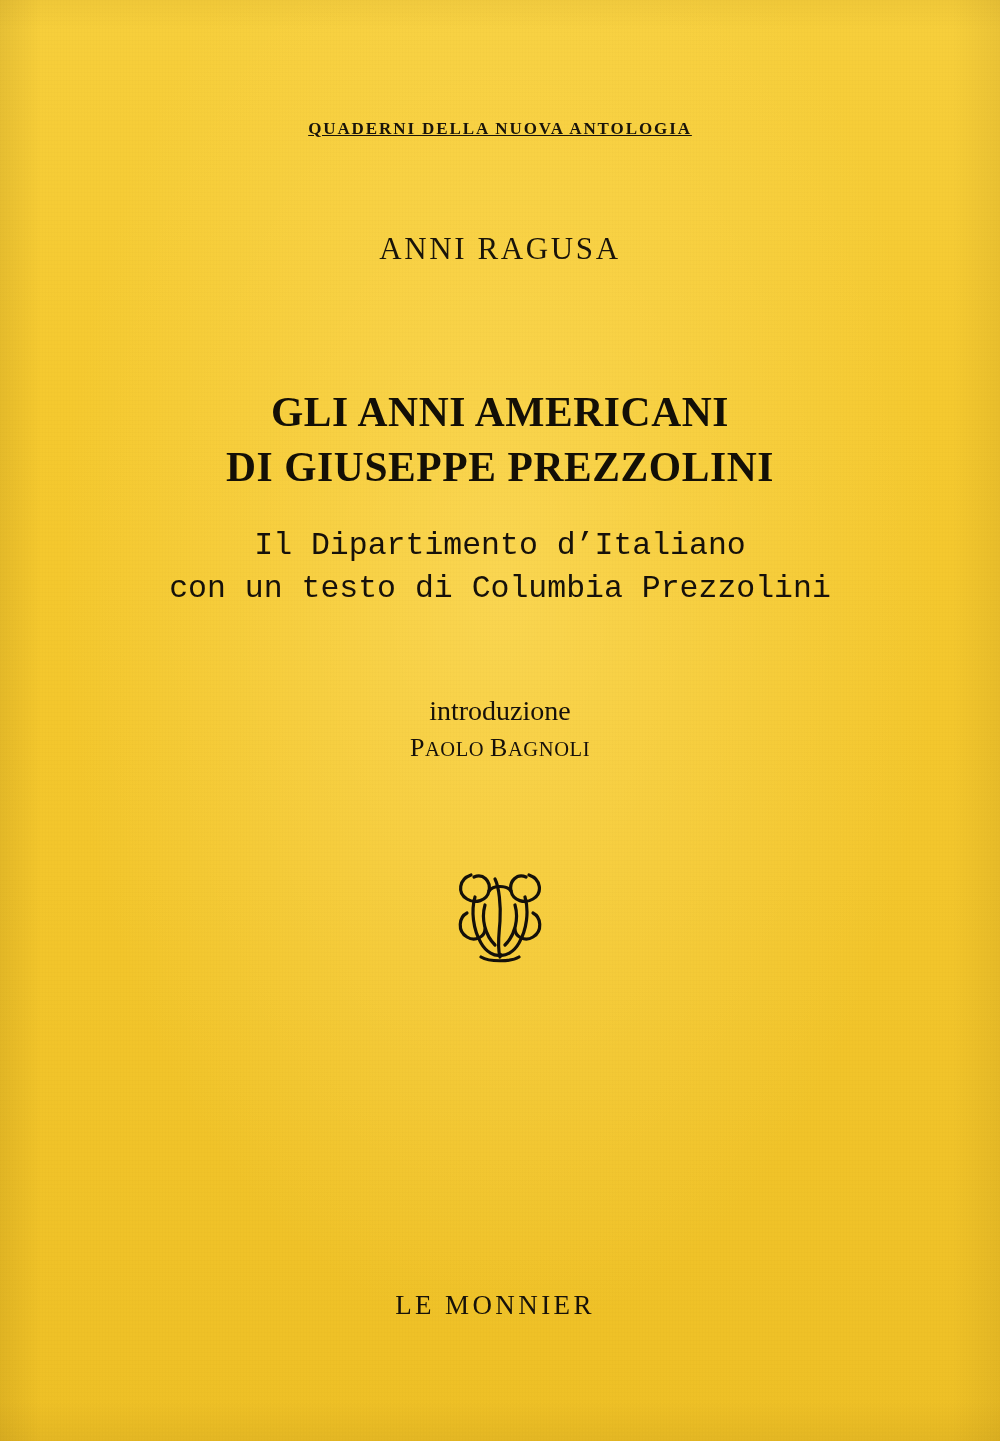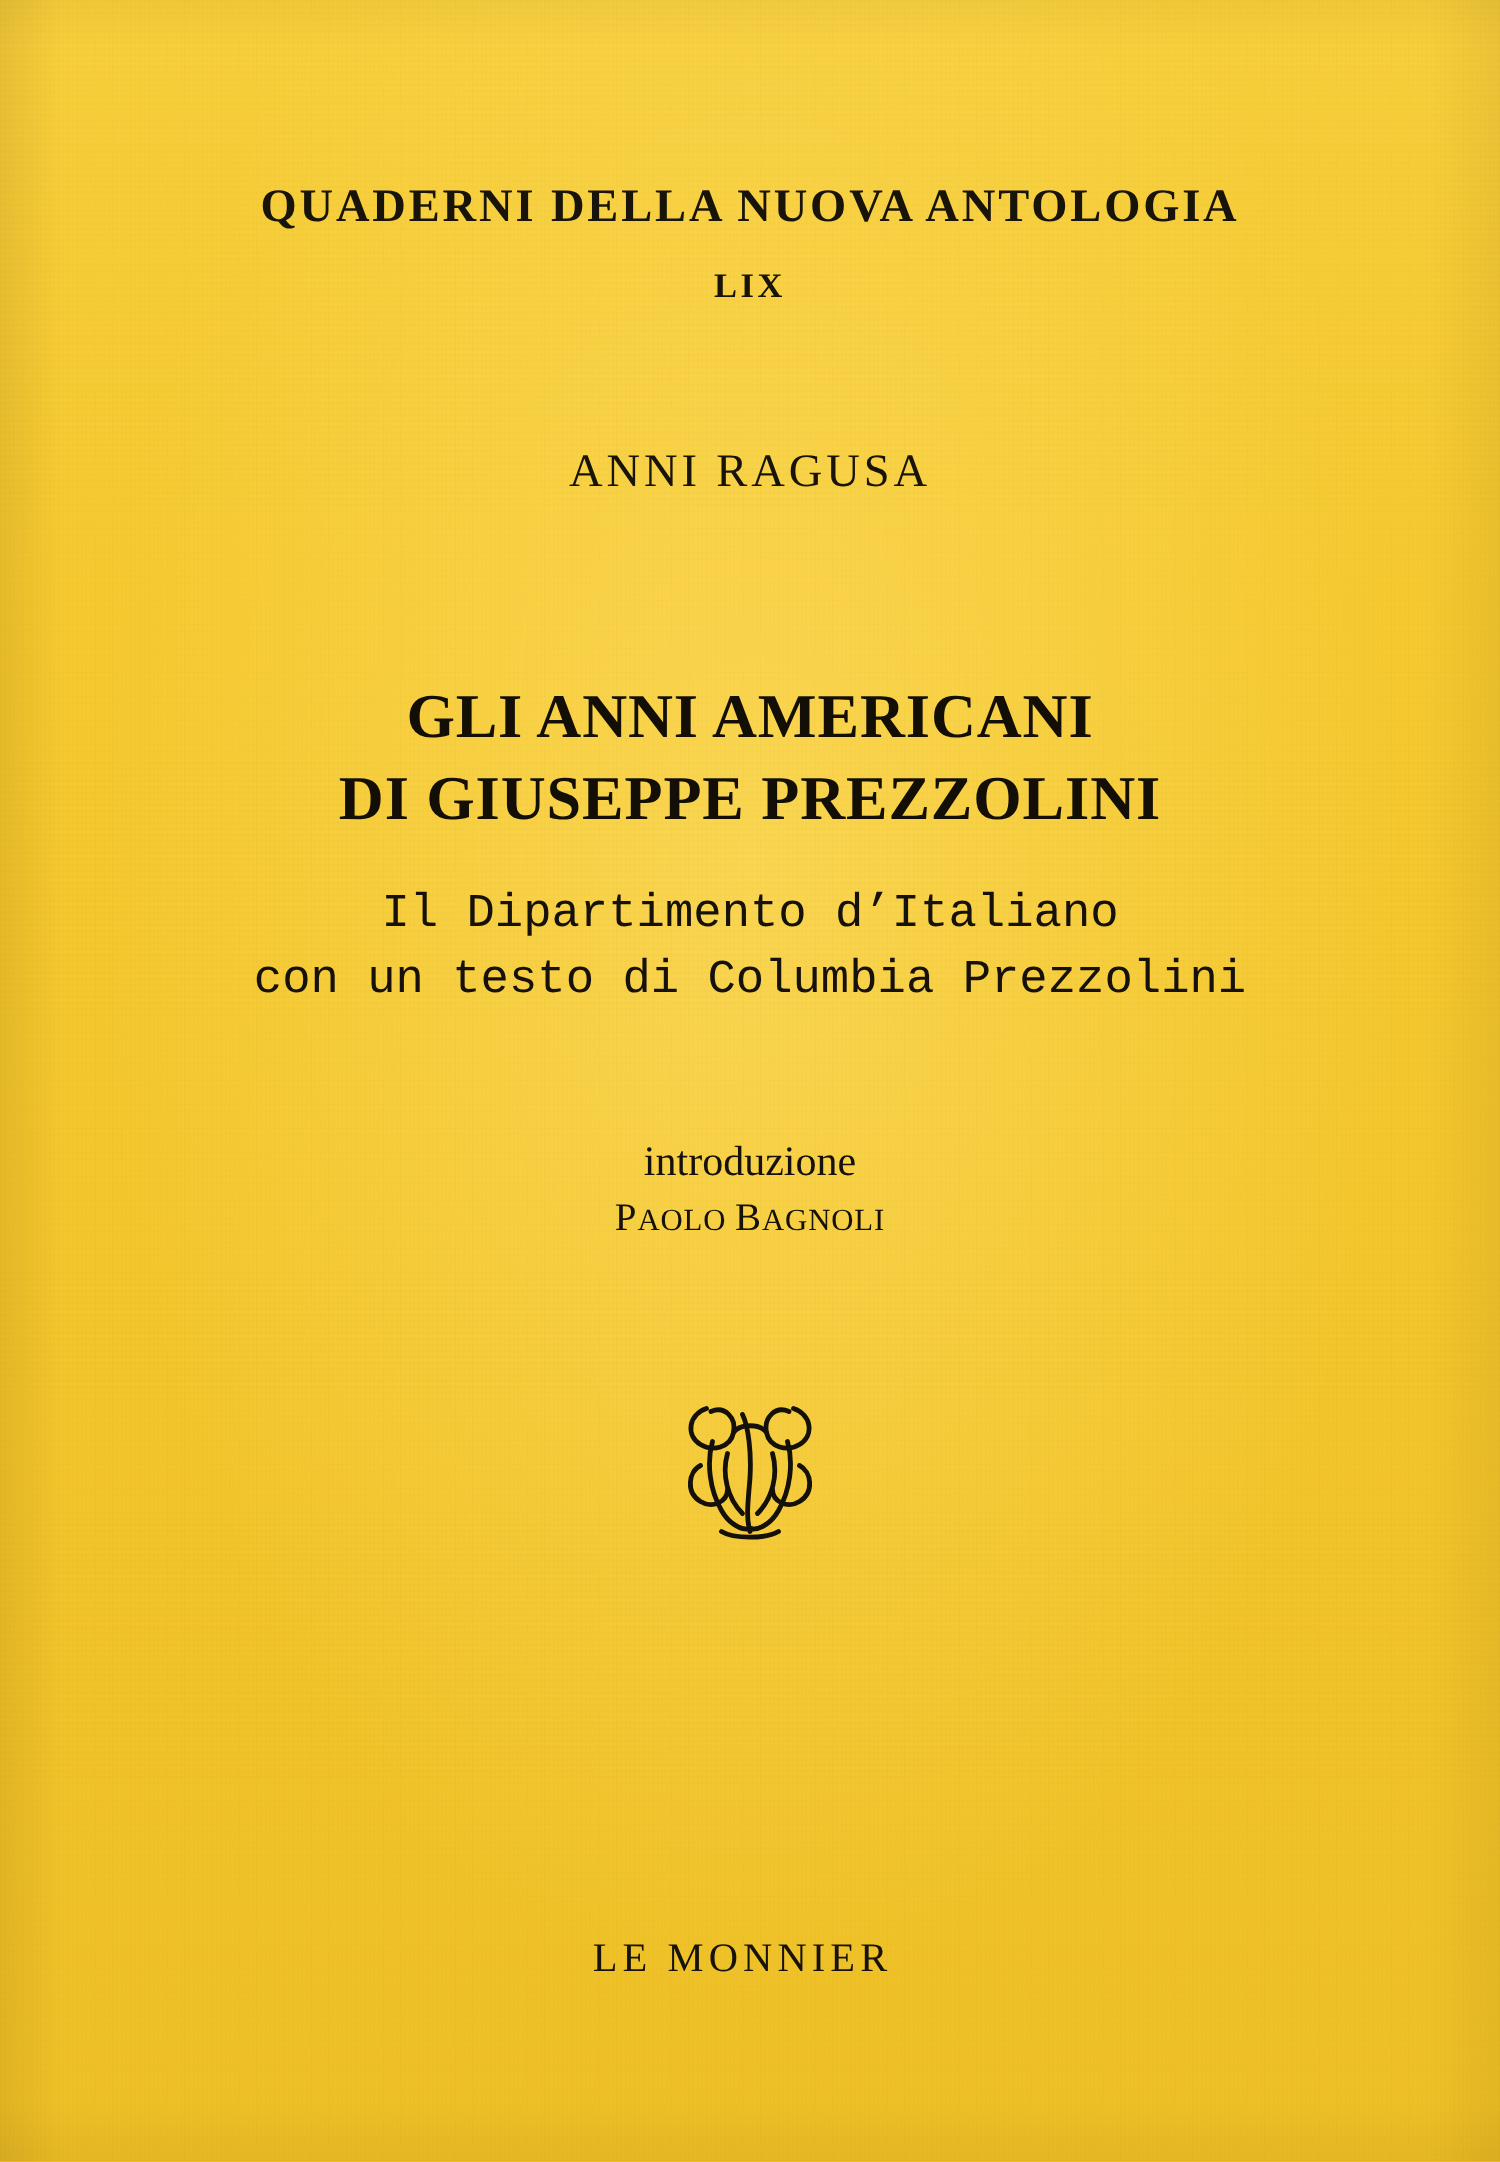--- a/index.html
+++ b/index.html
@@ -51,25 +51,26 @@
     position: relative;
     z-index: 2;
     height: 100%;
     text-align: center;
   }
 
   .series {
     padding-top: 118px;
   }
   .series-title {
-    font-size: 31px;
+    font-size: 17px;
     letter-spacing: 1.9px;
     font-weight: 700;
     line-height: 1.25;
     color: #19140a;
+    text-decoration: underline;
   }
   .series-number {
     font-size: 23px;
     letter-spacing: 2.4px;
     font-weight: 700;
     margin-top: 21px;
     color: #19140a;
   }
 
   .author {
@@ -141,21 +142,20 @@
 <body>
 
 <div class="cover">
   <div class="texture"></div>
   <div class="edge-shade"></div>
 
   <div class="content">
 
     <div class="series">
       <div class="series-title">QUADERNI DELLA NUOVA ANTOLOGIA</div>
-      <div class="series-number">LIX</div>
     </div>
 
     <div class="author">ANNI RAGUSA</div>
 
     <div class="title-block">
       <div class="title-line">GLI ANNI AMERICANI</div>
       <div class="title-line">DI GIUSEPPE PREZZOLINI</div>
     </div>
 
     <div class="subtitle-block">

